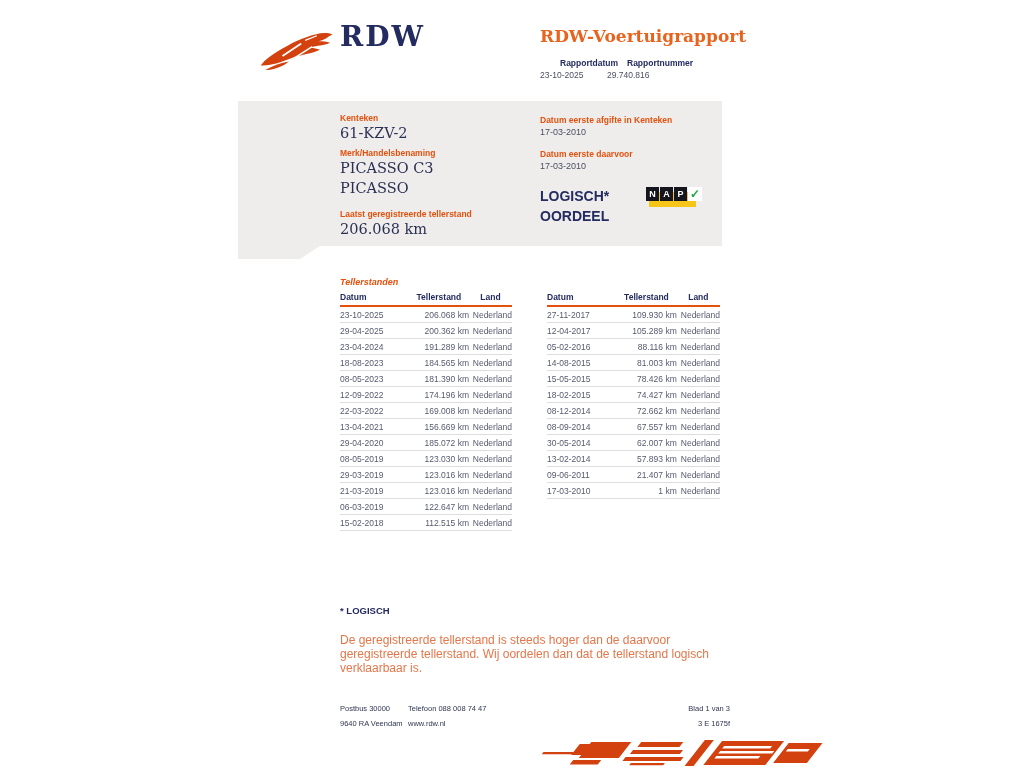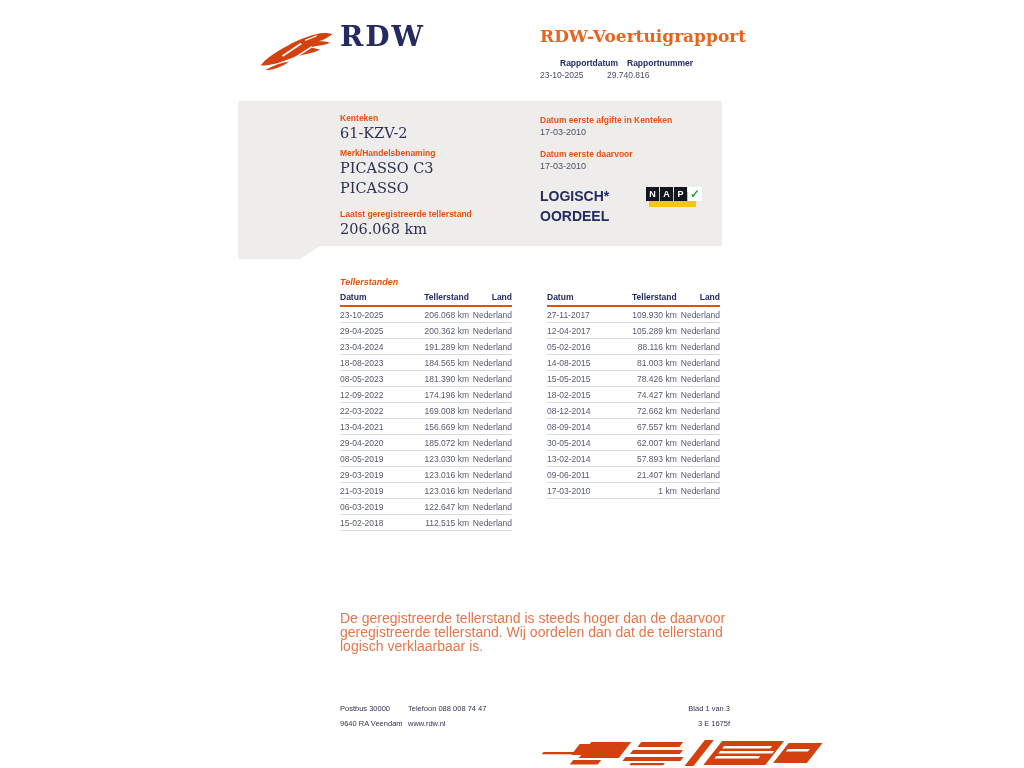--- a/index.html
+++ b/index.html
@@ -32,32 +32,32 @@
   .nap-letter { width:13px; height:14px; background:#15151E; color:#ffffff; font-size:9px; font-weight:bold;
                 display:flex; align-items:center; justify-content:center; }
   .nap-check { width:14px; height:14px; background:#ffffff; color:#1FA83C; font-size:12px; font-weight:bold;
                display:flex; align-items:center; justify-content:center; }
 
   
   .section-title { position:absolute; left:340px; top:277px; font-size:9px; font-weight:bold; color:#E4510E;font-style:italic; }
   .meter-table { position:absolute; top:290px; border-collapse:collapse; table-layout:fixed; }
   .meter-table.left  { left:340px; width:172px; }
   .meter-table.right { left:547px; width:173px; }
-  .meter-table th { font-size:8.5px; font-weight:bold; color:#232B60; text-align:right;
+  .meter-table th { font-size:8.5px; font-weight:bold; color:#232B60; text-align:center;
                     border-bottom:2px solid #E4510E; padding:2px 0 3px 0; }
   .meter-table th:first-child { text-align:left; }
   .meter-table td { font-size:8.5px; color:#565B6E; text-align:right; padding:2.5px 0;
                     border-bottom:1px solid #DDDDE1; white-space:nowrap; }
   .meter-table td:first-child { text-align:left; }
   .meter-table col.c-datum { width:40%; } .meter-table col.c-tel { width:35%; } .meter-table col.c-land { width:25%; }
 
   
   .footnote { position:absolute; left:340px; top:605px; width:398px; }
   .footnote-title { font-size:9.5px; font-weight:bold; color:#232B60; }
-  .footnote-text { margin-top:6px; font-size:14px; line-height:14px; color:#E5764A; }
+  .footnote-text { margin-top:17px; font-size:12px; line-height:14px; color:#E5764A; }
 
   
   .footer-col { position:absolute; top:701px; font-size:7.5px; color:#2F3550; line-height:15px; }
   .fc-1 { left:340px; } .fc-2 { left:408px; }
   .footer-right { position:absolute; top:701px; right:294px; font-size:7.5px; color:#2F3550;
                   line-height:15px; text-align:right; }
 
   
   .speed-graphic { position:absolute; left:532px; top:736px; width:300px; height:32px; }
 </style>
@@ -276,20 +276,21 @@
         </tr>
         <tr>
           <td>17-03-2010</td>
           <td>1 km</td>
           <td>Nederland</td>
         </tr>
       </tbody>
   </table>
 
   <div class="footnote">
+    <div class="footnote-title">* LOGISCH</div>
     <div class="footnote-text">De geregistreerde tellerstand is steeds hoger dan de daarvoor geregistreerde tellerstand. Wij oordelen dan dat de tellerstand logisch verklaarbaar is.</div>
   </div>
 
   <div class="footer-col fc-1">
     <div>Postbus 30000</div>
     <div>9640 RA Veendam</div>
   </div>
   <div class="footer-col fc-2">
     <div>Telefoon 088 008 74 47</div>
     <div>www.rdw.nl</div>

